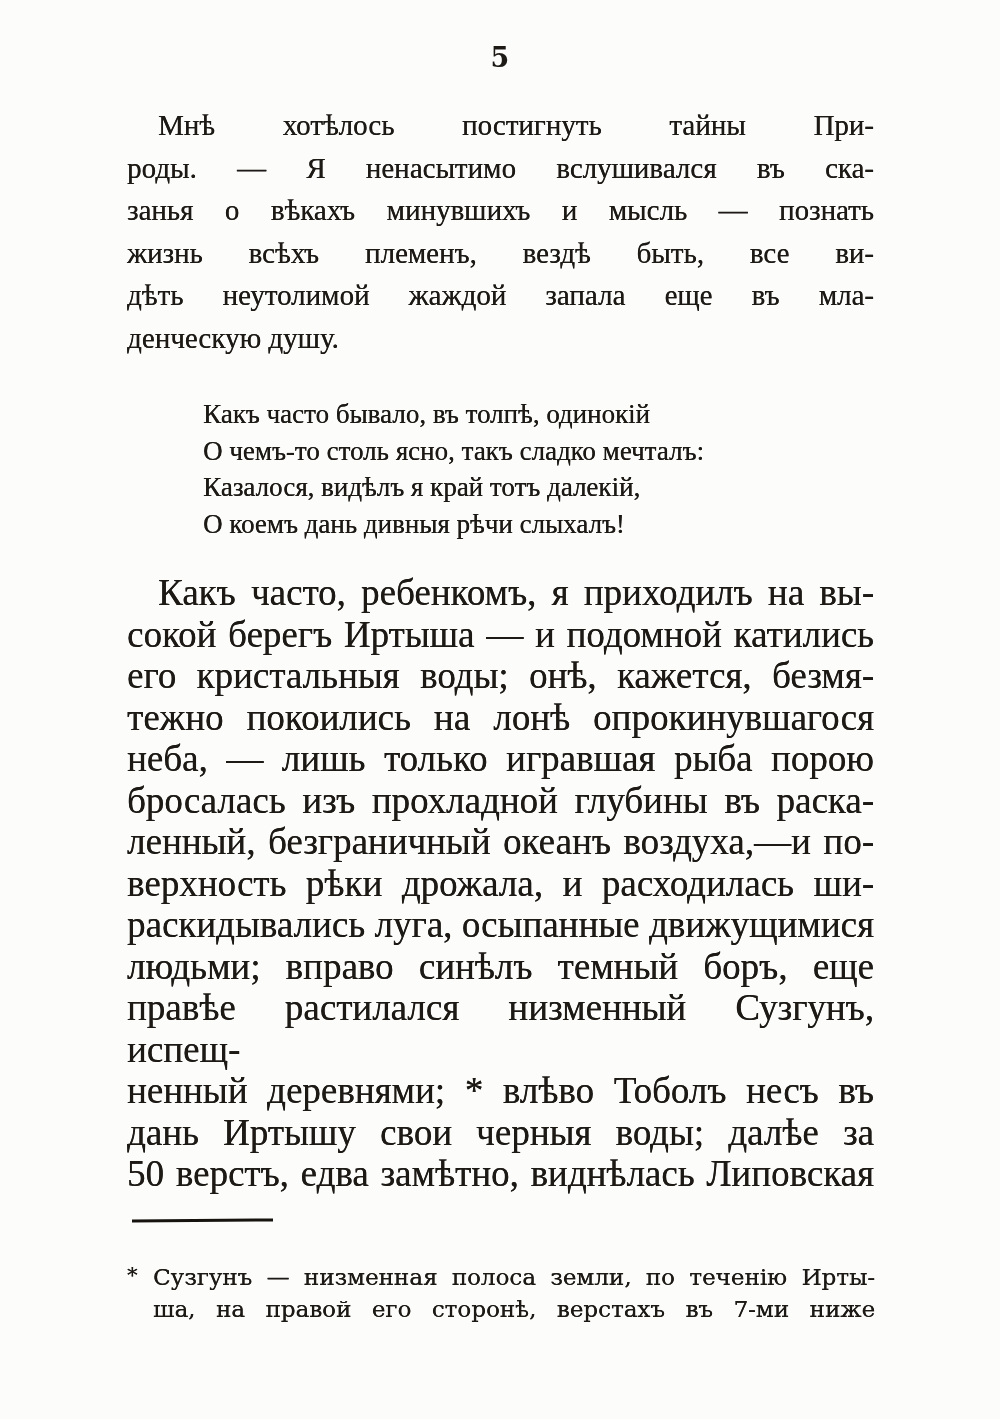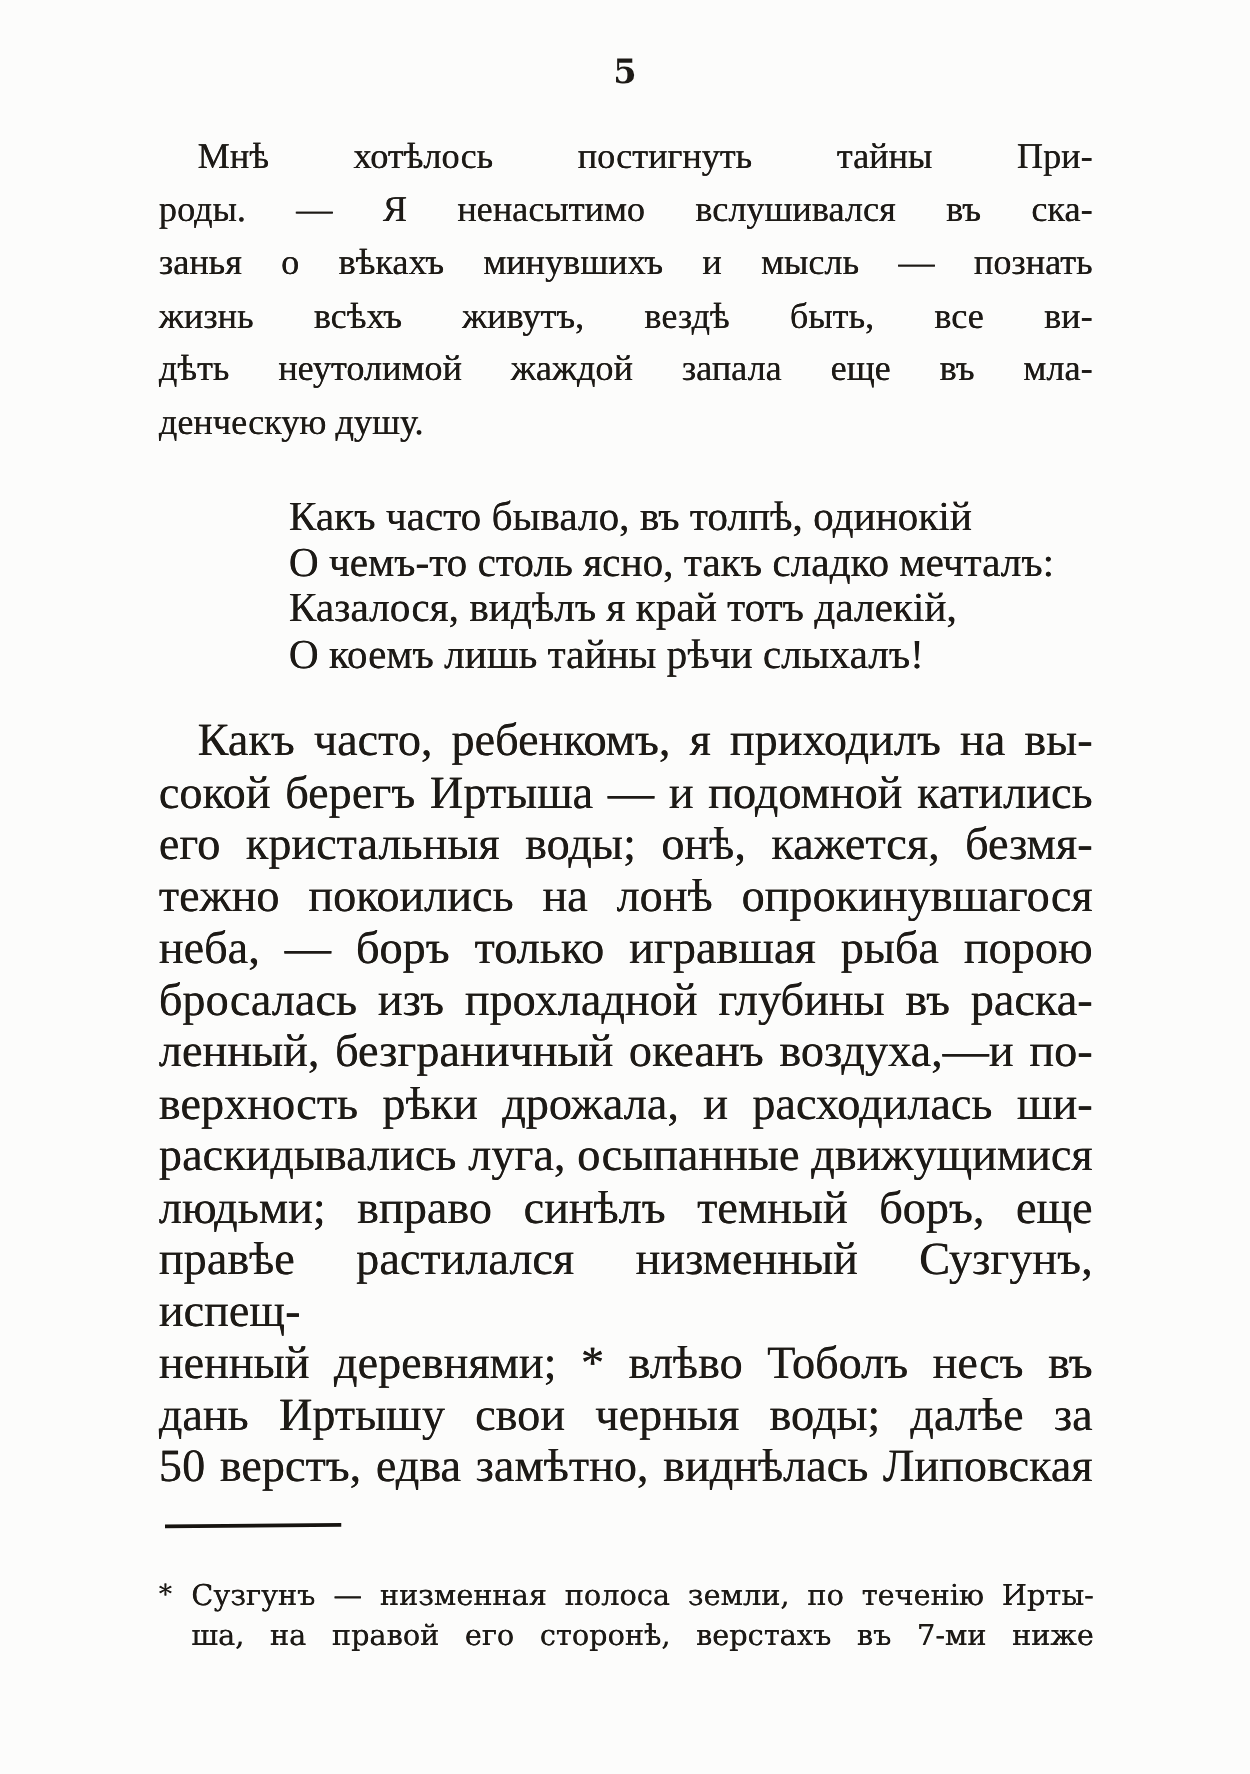--- a/index.html
+++ b/index.html
@@ -24,21 +24,21 @@
   }
   .para2 {
     top:572px; left:127px; width:747px;
     font-size:37px; line-height:41.5px;
   }
   .line { white-space:normal;font-family:Liberation Serif, serif; }
   .line.j { text-align:justify; text-align-last:justify; }
   .line.indent { padding-left:31px; }
   .verse {
     top:396px; left:203px; width:640px;
-    font-size:33px; line-height:36.5px;margin-left:28px;
+    font-size:27px; line-height:36.5px;
   }
   .divider {
     top:1219px; left:132px; width:141px; height:3px;
     background:#16130f;
     transform:rotate(-0.5deg);
   }
   .footnote {
     top:1262px; left:127px; width:748px;
     font-size:23px; line-height:31.5px;
   }
@@ -52,38 +52,38 @@
 </style>
 </head>
 <body>
 
 <div class="abs page-number">5</div>
 
 <div class="abs para1 textblock">
   <div class="line j indent">Мнѣ хотѣлось постигнуть тайны При-</div>
   <div class="line j">роды. — Я ненасытимо вслушивался въ ска-</div>
   <div class="line j">занья о вѣкахъ минувшихъ и мысль — познать</div>
-  <div class="line j">жизнь всѣхъ живутъ, вездѣ быть, все ви-</div>
+  <div class="line j">жизнь всѣхъ племенъ, вездѣ быть, все ви-</div>
   <div class="line j">дѣть неутолимой жаждой запала еще въ мла-</div>
   <div class="line">денческую душу.</div>
 </div>
 
 <div class="abs verse textblock">
   <div class="line">Какъ часто бывало, въ толпѣ, одинокій</div>
   <div class="line">О чемъ-то столь ясно, такъ сладко мечталъ:</div>
   <div class="line">Казалося, видѣлъ я край тотъ далекій,</div>
-  <div class="line">О коемъ лишь тайны рѣчи слыхалъ!</div>
+  <div class="line">О коемъ дань дивныя рѣчи слыхалъ!</div>
 </div>
 
 <div class="abs para2 textblock">
   <div class="line j indent">Какъ часто, ребенкомъ, я приходилъ на вы-</div>
   <div class="line j">сокой берегъ Иртыша — и подомной катились</div>
   <div class="line j">его кристальныя воды; онѣ, кажется, безмя-</div>
   <div class="line j">тежно покоились на лонѣ опрокинувшагося</div>
-  <div class="line j">неба, — боръ только игравшая рыба порою</div>
+  <div class="line j">неба, — лишь только игравшая рыба порою</div>
   <div class="line j">бросалась изъ прохладной глубины въ раска-</div>
   <div class="line j">ленный, безграничный океанъ воздуха,—и по-</div>
   <div class="line j">верхность рѣки дрожала, и расходилась ши-</div>
   <div class="line j">раскидывались луга, осыпанные движущимися</div>
   <div class="line j">людьми; вправо синѣлъ темный боръ, еще</div>
   <div class="line j">правѣе растилался низменный Сузгунъ, испещ-</div>
   <div class="line j">ненный деревнями; * влѣво Тоболъ несъ въ</div>
   <div class="line j">дань Иртышу свои черныя воды; далѣе за</div>
   <div class="line j">50 верстъ, едва замѣтно, виднѣлась Липовская</div>
 </div>

